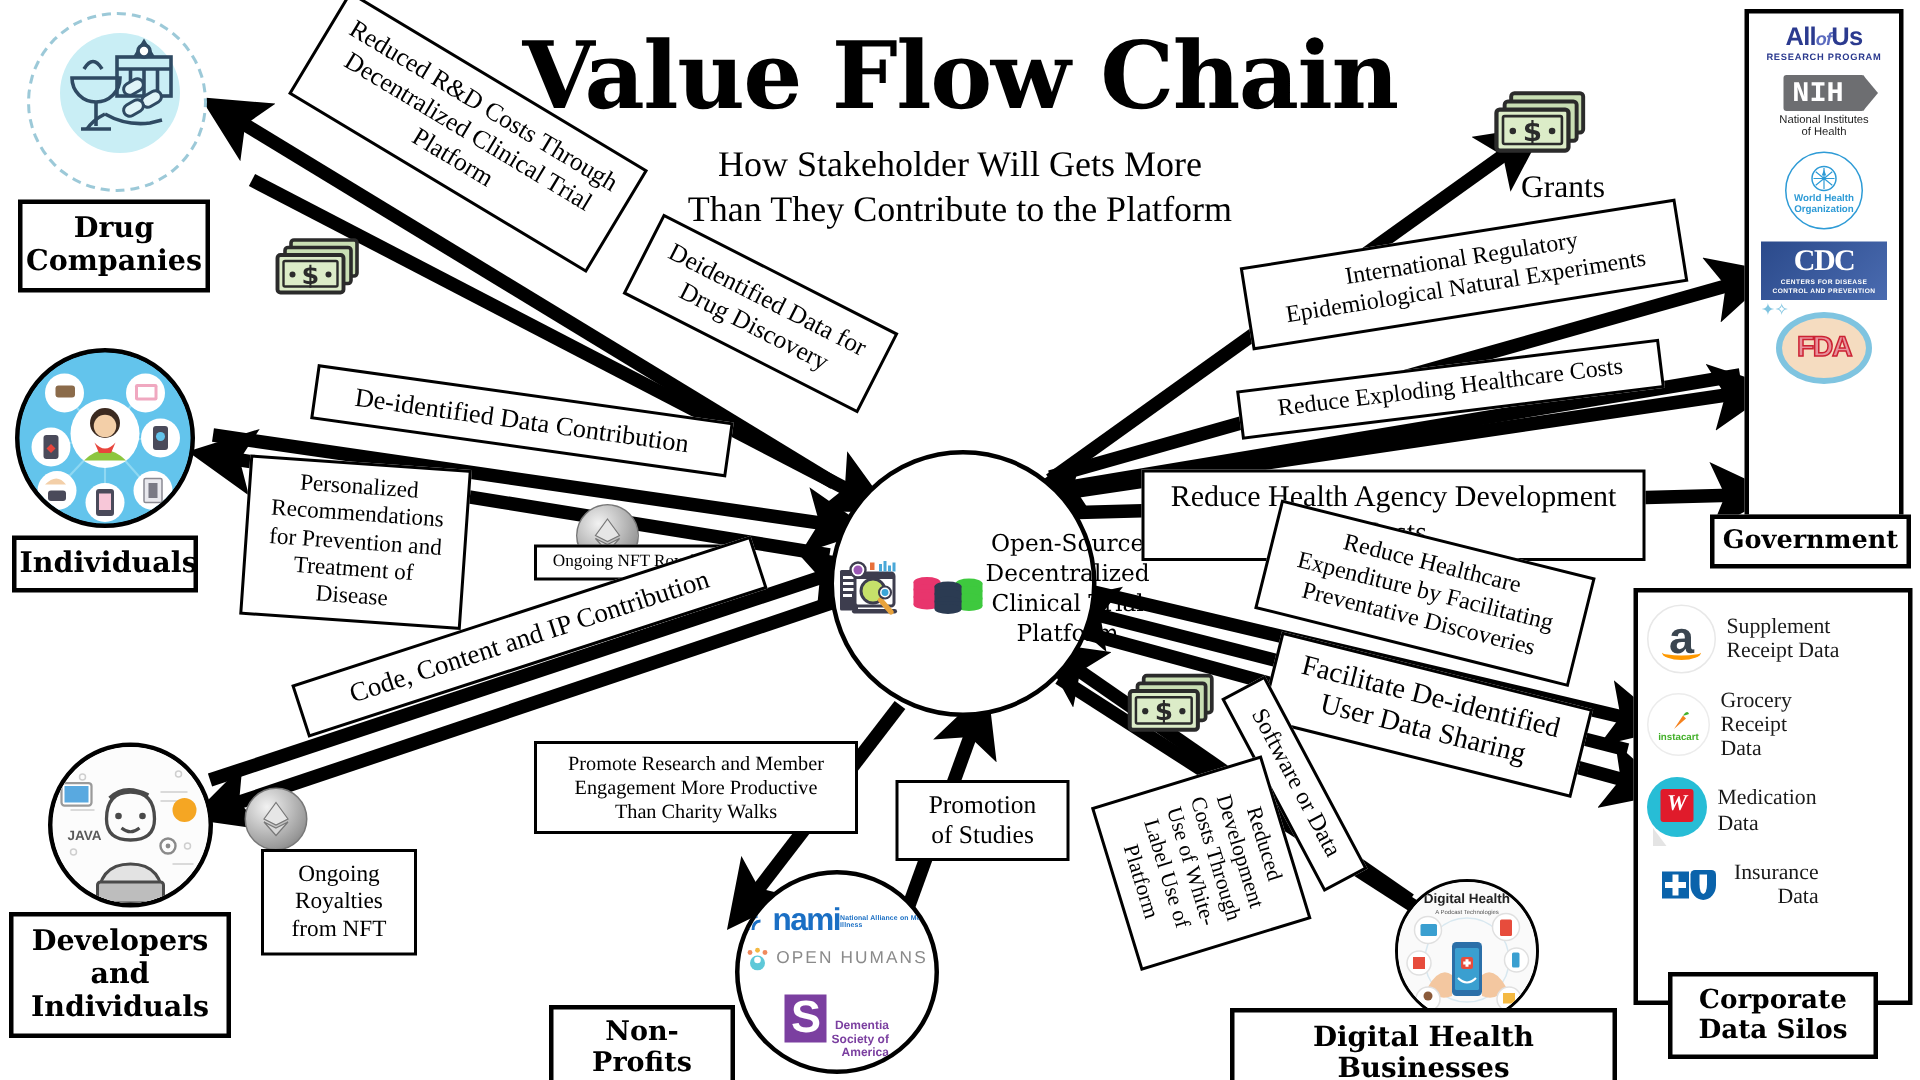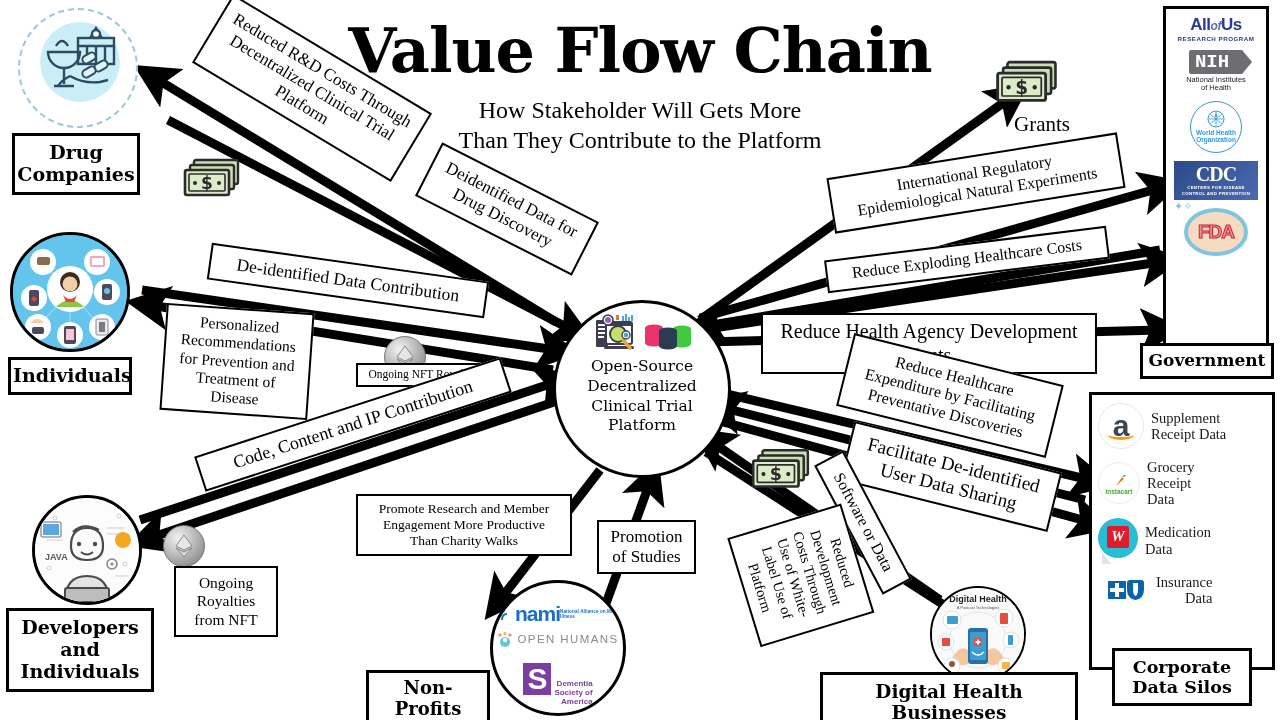--- a/index.html
+++ b/index.html
@@ -32,21 +32,21 @@
   .nodelbl{
     position:absolute;border:3px solid #000;background:#fff;text-align:center;
     font-family:"DejaVu Serif", serif;font-weight:bold;color:#000;line-height:1.15;
     box-sizing:border-box;
   }
 
   
   .center-node{
     position:absolute;left:553px;top:300px;width:178px;height:178px;border-radius:50%;
     background:#fff;border:3.5px solid #000;box-sizing:border-box;
-    display:flex;flex-direction:column;align-items:center;justify-content:flex-start;
+    display:flex;flex-direction:row;align-items:center;justify-content:flex-start;
     padding-top:6px;
   }
   .center-text{
     font-family:"DejaVu Serif", serif;font-size:15.5px;line-height:1.28;text-align:center;color:#000;
     margin-top:2px;
   }
   .center-icons{display:flex;align-items:flex-end;gap:5px;height:46px;}
 
   
   .circ{position:absolute;border-radius:50%;border:3.5px solid #000;box-sizing:border-box;overflow:hidden;background:#fff;}
@@ -591,21 +591,21 @@
     <div>Royalties</div>
     <div>from NFT</div>
   </div>
 
   <div class="lbl" style="left:356px;top:494px;width:216px;padding:5px 4px;font-size:13.5px;">
     <div>Promote  Research  and Member</div>
     <div>Engagement  More  Productive</div>
     <div>Than  Charity  Walks</div>
   </div>
 
-  <div class="lbl" style="left:597px;top:520px;width:99px;padding:5px 4px;font-size:17px;">
+  <div class="lbl" style="left:597px;top:520px;width:116px;padding:5px 4px;font-size:17px;">
     <div>Promotion</div>
     <div>of Studies</div>
   </div>
 
   <div class="lbl rot" style="left:829px;top:155px;width:294px;padding:7px 6px;font-size:16px;transform:rotate(-9deg);">
     <div>International Regulatory</div>
     <div>Epidemiological Natural Experiments</div>
   </div>
 
   <div class="lbl rot" style="left:825px;top:243px;width:284px;padding:5px 6px;font-size:16px;transform:rotate(-7deg);">

